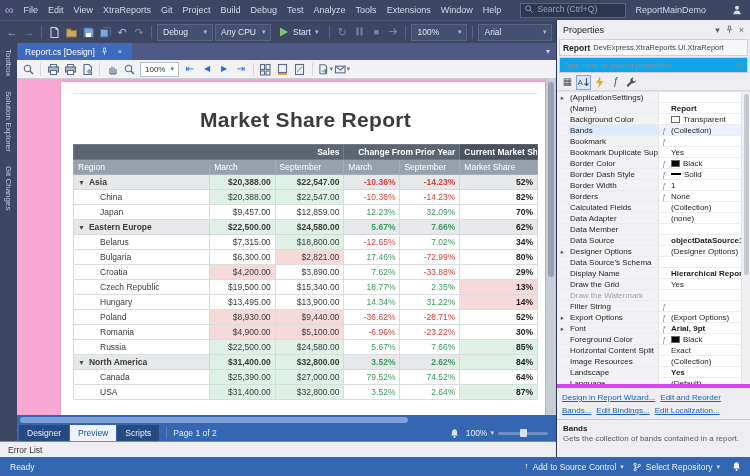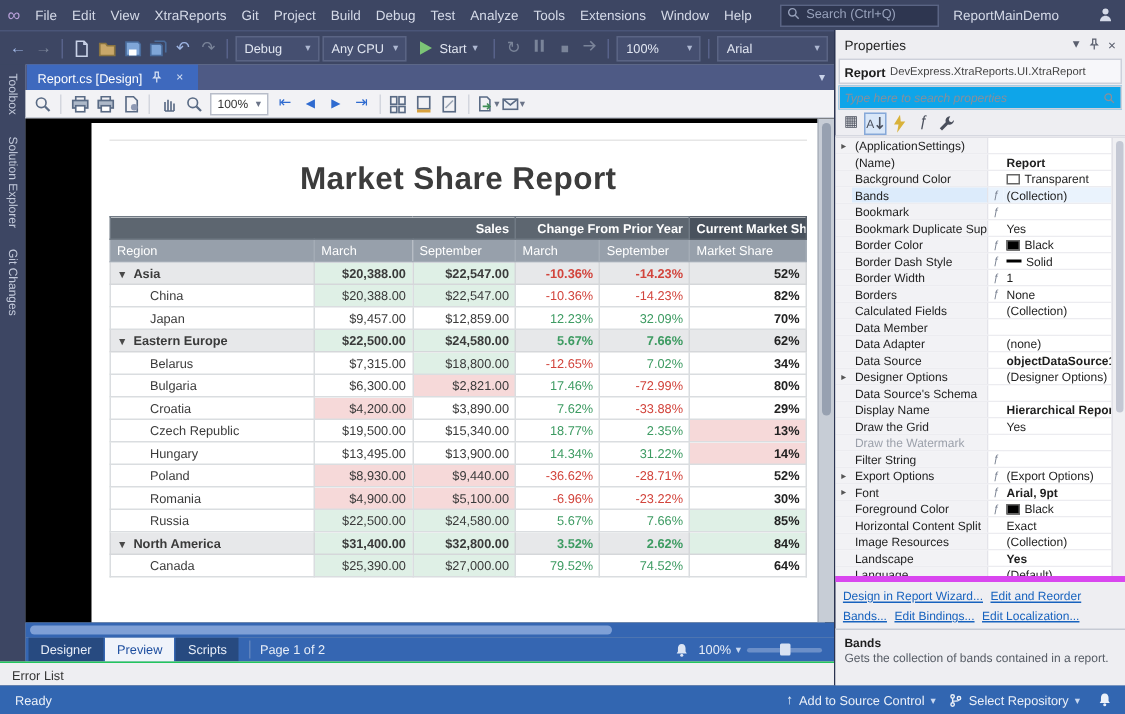--- a/index.html
+++ b/index.html
@@ -40,21 +40,21 @@
 
 .tabstrip{flex:0 0 17px;background:#4E5A85;display:flex;align-items:stretch;padding-left:1px}
 .doctab{display:flex;align-items:center;gap:5px;background:#3E69BE;color:#fff;font-size:8.5px;padding:0 7px}
 .doctab .icbtn{width:10px;height:10px;color:#D8E2F4;font-size:8px}
 .striptail{flex:1}
 .stripchev{display:flex;align-items:center;color:#C9D2E8;padding:0 6px;font-size:8px}
 
 .prevbar{flex:0 0 19px;background:#F2F2F5;border-bottom:1px solid #C9CDD6;display:flex;align-items:center;padding:0 3px;color:#5A6B85;gap:1px}
 .pcombo{height:15px;background:#fff;border:1px solid #B8BDC9;display:flex;align-items:center;gap:5px;padding:0 4px;font-size:8px;color:#333;margin:0 2px}
 
-.docarea{flex:1;background:#000000;position:relative;overflow:hidden}
+.docarea{flex:1;background:#f9a8d4;position:relative;overflow:hidden}
 .page{position:absolute;left:44px;top:3px;width:489px;height:620px;background:#fff;box-shadow:3px 3px 6px rgba(0,0,0,.35);padding:0 12px}
 .margin-line{height:1px;background:#E6E6E6;margin-top:11px}
 .rtitle{text-align:center;font-size:21px;font-weight:bold;color:#3C3C3C;margin:14px 0 12px;letter-spacing:.3px}
 .vscroll{position:absolute;right:0;top:0;bottom:0;width:11px;background:#C7CDD6;border-left:1px solid #AEB4BE}
 .vthumb{position:absolute;left:2px;right:2px;top:3px;height:58%;background:#97A1B1;border-radius:3px}
 
 .rtable{width:100%;border-collapse:collapse;table-layout:fixed;font-size:8.5px;color:#3A3A3A}
 .rtable th,.rtable td{padding:1px 4px;height:15px;overflow:hidden;white-space:nowrap}
 .gh{background:#5D6670;color:#fff;text-align:right;font-weight:bold;border:1px solid #717A84;height:15px}
 .gh.dark{background:#49525D;border-color:#5A626C}
@@ -532,20 +532,28 @@
                       <td class="share bg-green">84%</td>
                     </tr>
                     <tr class="datarow">
                       <td class="region"><span>Canada</span></td>
                       <td class="money bg-green">$25,390.00</td>
                       <td class="money bg-green">$27,000.00</td>
                       <td class="pct pos">79.52%</td>
                       <td class="pct pos">74.52%</td>
                       <td class="share">64%</td>
                     </tr>
+                    <tr class="datarow">
+                      <td class="region"><span>USA</span></td>
+                      <td class="money bg-green">$31,400.00</td>
+                      <td class="money bg-green">$32,800.00</td>
+                      <td class="pct pos">3.52%</td>
+                      <td class="pct pos">2.64%</td>
+                      <td class="share bg-green">87%</td>
+                    </tr>
                   </tbody>
               </table>
             </div>
             <div class="vscroll">
                 <div class="vthumb"></div>
               </div>
           </div>
 
           <div class="hscroll">
               <div class="hthumb"></div>
@@ -717,32 +725,32 @@
             <div class="prow">
               <span class="gutter"></span>
               <span class="plabel">Calculated Fields</span>
               <span class="pfx"></span>
               <span class="pvalue">
                 <span>(Collection)</span>
               </span>
             </div>
             <div class="prow">
               <span class="gutter"></span>
+              <span class="plabel">Data Adapter</span>
+              <span class="pfx"></span>
+              <span class="pvalue">
+                <span>(none)</span>
+              </span>
+            </div>
+            <div class="prow">
+              <span class="gutter"></span>
               <span class="plabel">Data Member</span>
               <span class="pfx"></span>
               <span class="pvalue">
                 <span></span>
-              </span>
-            </div>
-            <div class="prow">
-              <span class="gutter"></span>
-              <span class="plabel">Data Adapter</span>
-              <span class="pfx"></span>
-              <span class="pvalue">
-                <span>(none)</span>
               </span>
             </div>
             <div class="prow">
               <span class="gutter"></span>
               <span class="plabel">Data Source</span>
               <span class="pfx"></span>
               <span class="pvalue b">
                 <span>objectDataSource1</span>
               </span>
             </div>

